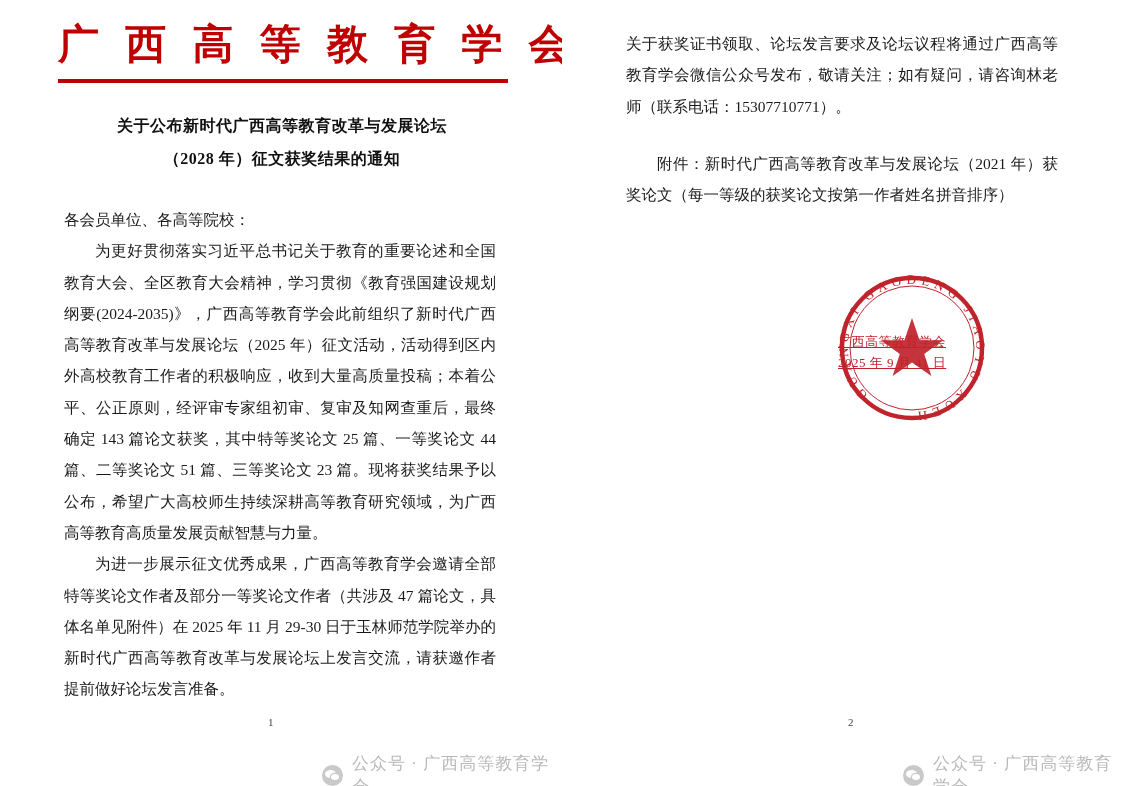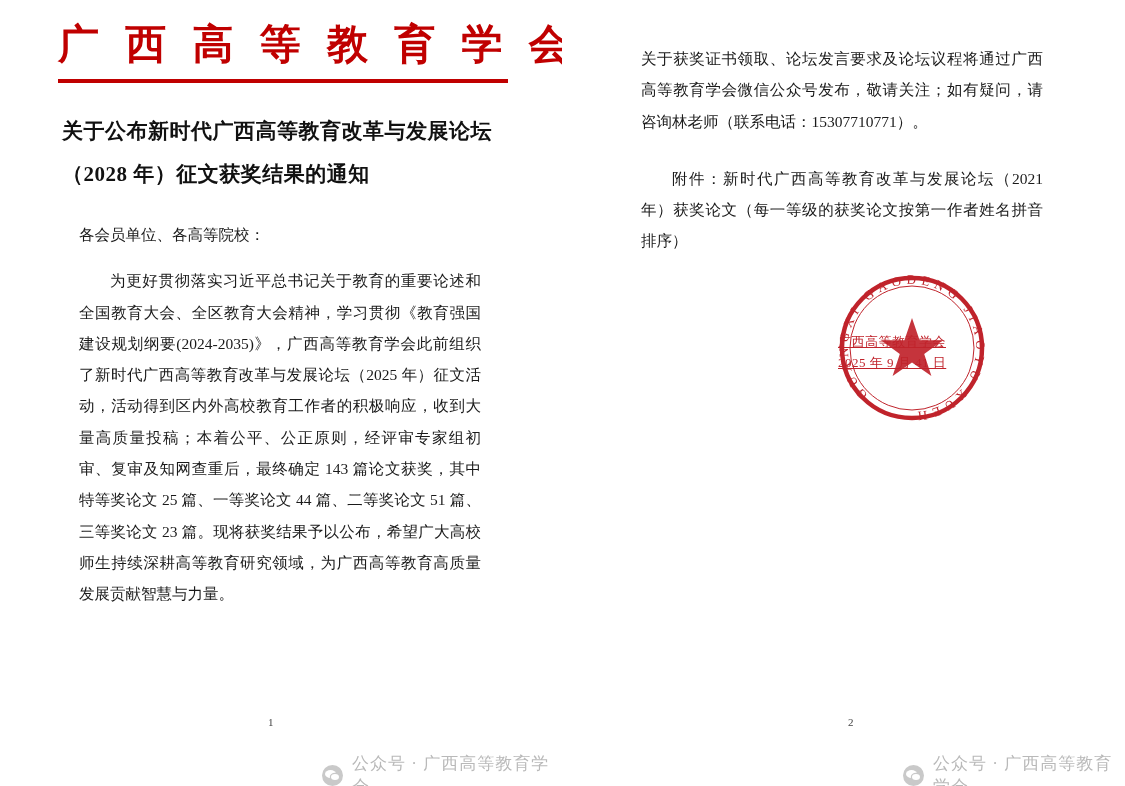--- a/index.html
+++ b/index.html
@@ -49,42 +49,43 @@
     height: 4px;
     background: #c00000;
   }
 
   
   .doc-title {
     position: absolute;
     left: 62px;
     top: 110px;
     width: 440px;
+    text-align: center;
     font-weight: bold;
-    font-size: 21px;
+    font-size: 16px;
     line-height: 2.05;
     color: #111;
     letter-spacing: 0.5px;
   }
 
   
   .body-block {
     position: absolute;
     left: 64px;
     width: 432px;
     font-size: 15.5px;
     line-height: 2.02;
     color: #1a1a1a;
     text-align: justify;
     text-justify: inter-ideograph;
   }
   .left-body { top: 204px; }
   .right-body { left: 626px; top: 28px; width: 432px; }
 
-  .body-block p { margin: 15px; }
+  .body-block p { margin: 0; }
   .body-block p.indent { text-indent: 2em; }
   .body-block p.gap { margin-top: 26px; }
 
   
   .seal-wrap {
     position: absolute;
     left: 838px;
     top: 274px;
     width: 148px;
     height: 148px;
@@ -165,20 +166,21 @@
     </div>
 
     <div class="doc-title">
       <div>关于公布新时代广西高等教育改革与发展论坛</div>
       <div>（2028 年）征文获奖结果的通知</div>
     </div>
 
     <div class="body-block left-body">
       <p>各会员单位、各高等院校：</p>
       <p class="indent">为更好贯彻落实习近平总书记关于教育的重要论述和全国教育大会、全区教育大会精神，学习贯彻《教育强国建设规划纲要(2024-2035)》，广西高等教育学会此前组织了新时代广西高等教育改革与发展论坛（2025 年）征文活动，活动得到区内外高校教育工作者的积极响应，收到大量高质量投稿；本着公平、公正原则，经评审专家组初审、复审及知网查重后，最终确定 143 篇论文获奖，其中特等奖论文 25 篇、一等奖论文 44 篇、二等奖论文 51 篇、三等奖论文 23 篇。现将获奖结果予以公布，希望广大高校师生持续深耕高等教育研究领域，为广西高等教育高质量发展贡献智慧与力量。</p>
+      <p class="indent">为进一步展示征文优秀成果，广西高等教育学会邀请全部特等奖论文作者及部分一等奖论文作者（共涉及 47 篇论文，具体名单见附件）在 2025 年 11 月 29-30 日于玉林师范学院举办的新时代广西高等教育改革与发展论坛上发言交流，请获邀作者提前做好论坛发言准备。</p>
     </div>
 
     <div class="page-num page-num-1">1</div>
 
     <div class="footer-credit footer-left">
       <span class="wechat-badge"></span>
       <span>公众号 · 广西高等教育学会</span>
     </div>
   </div>
 

